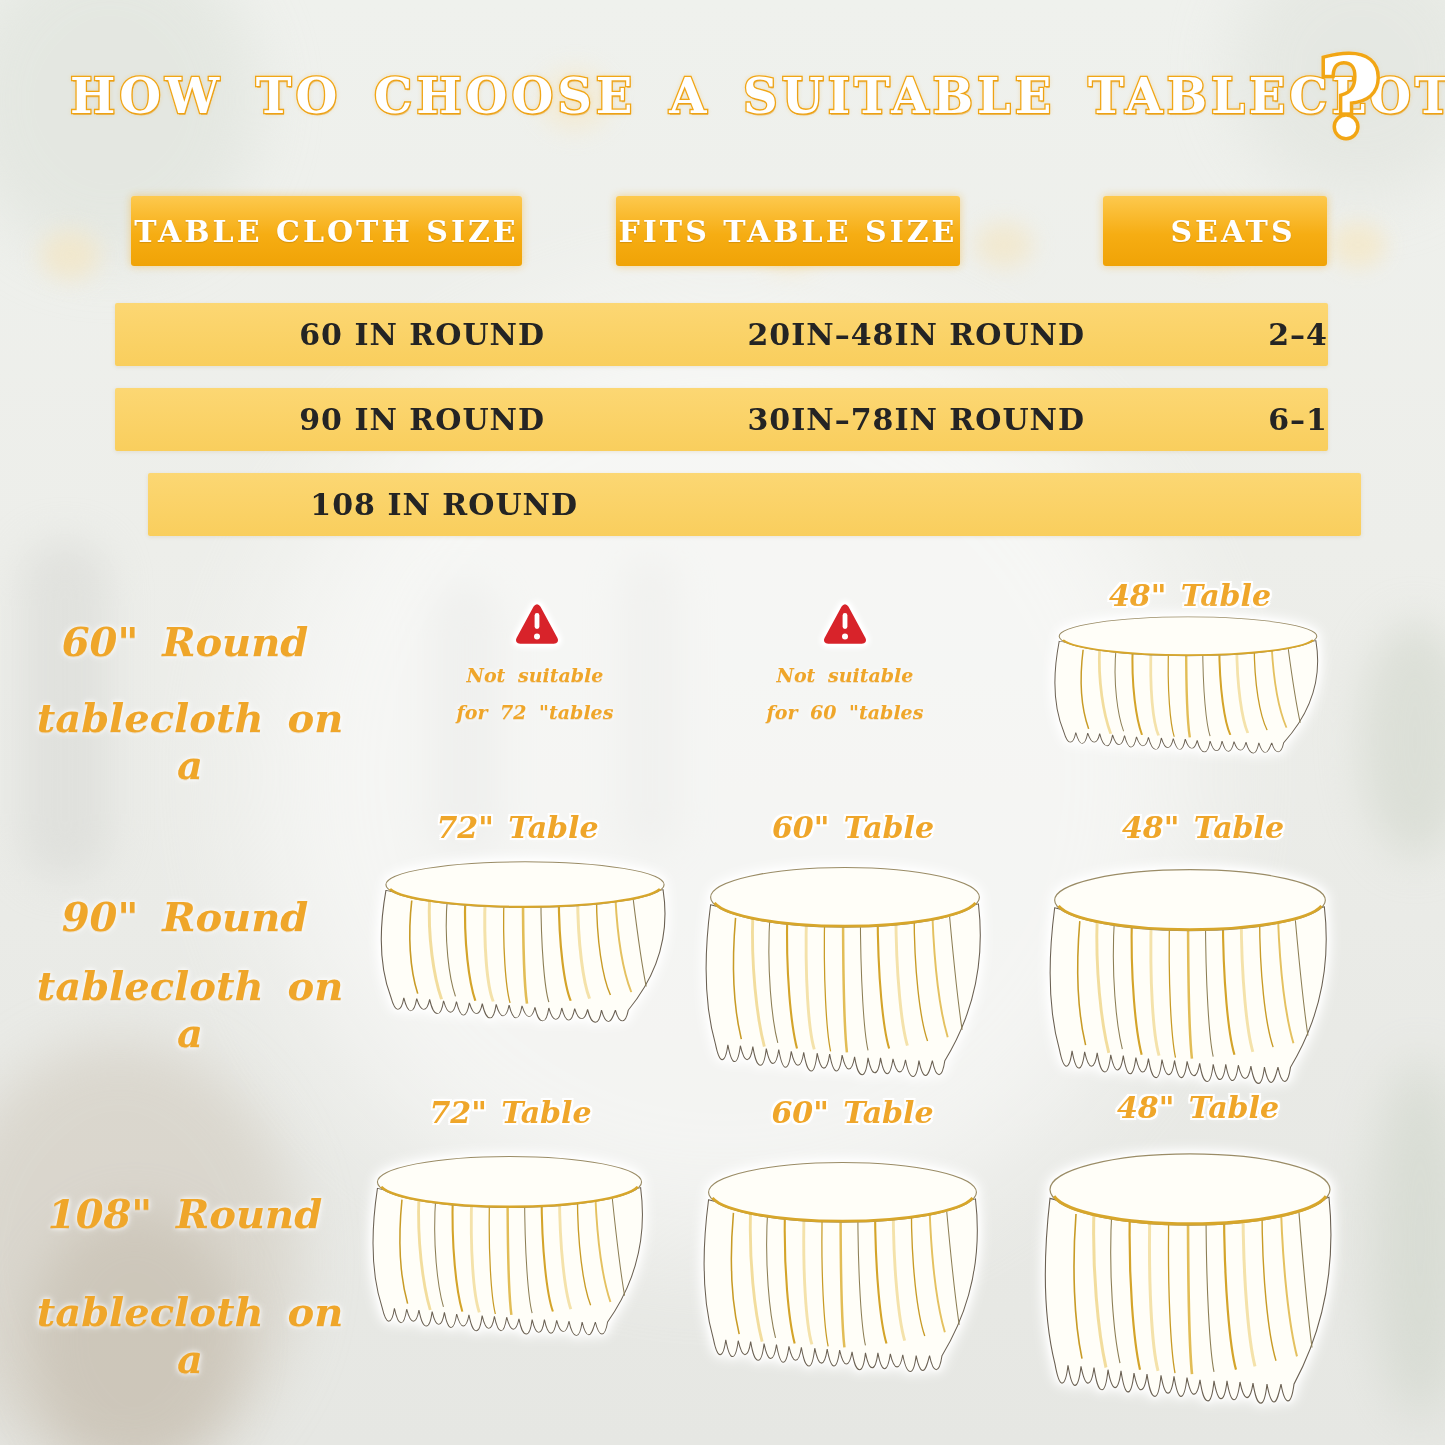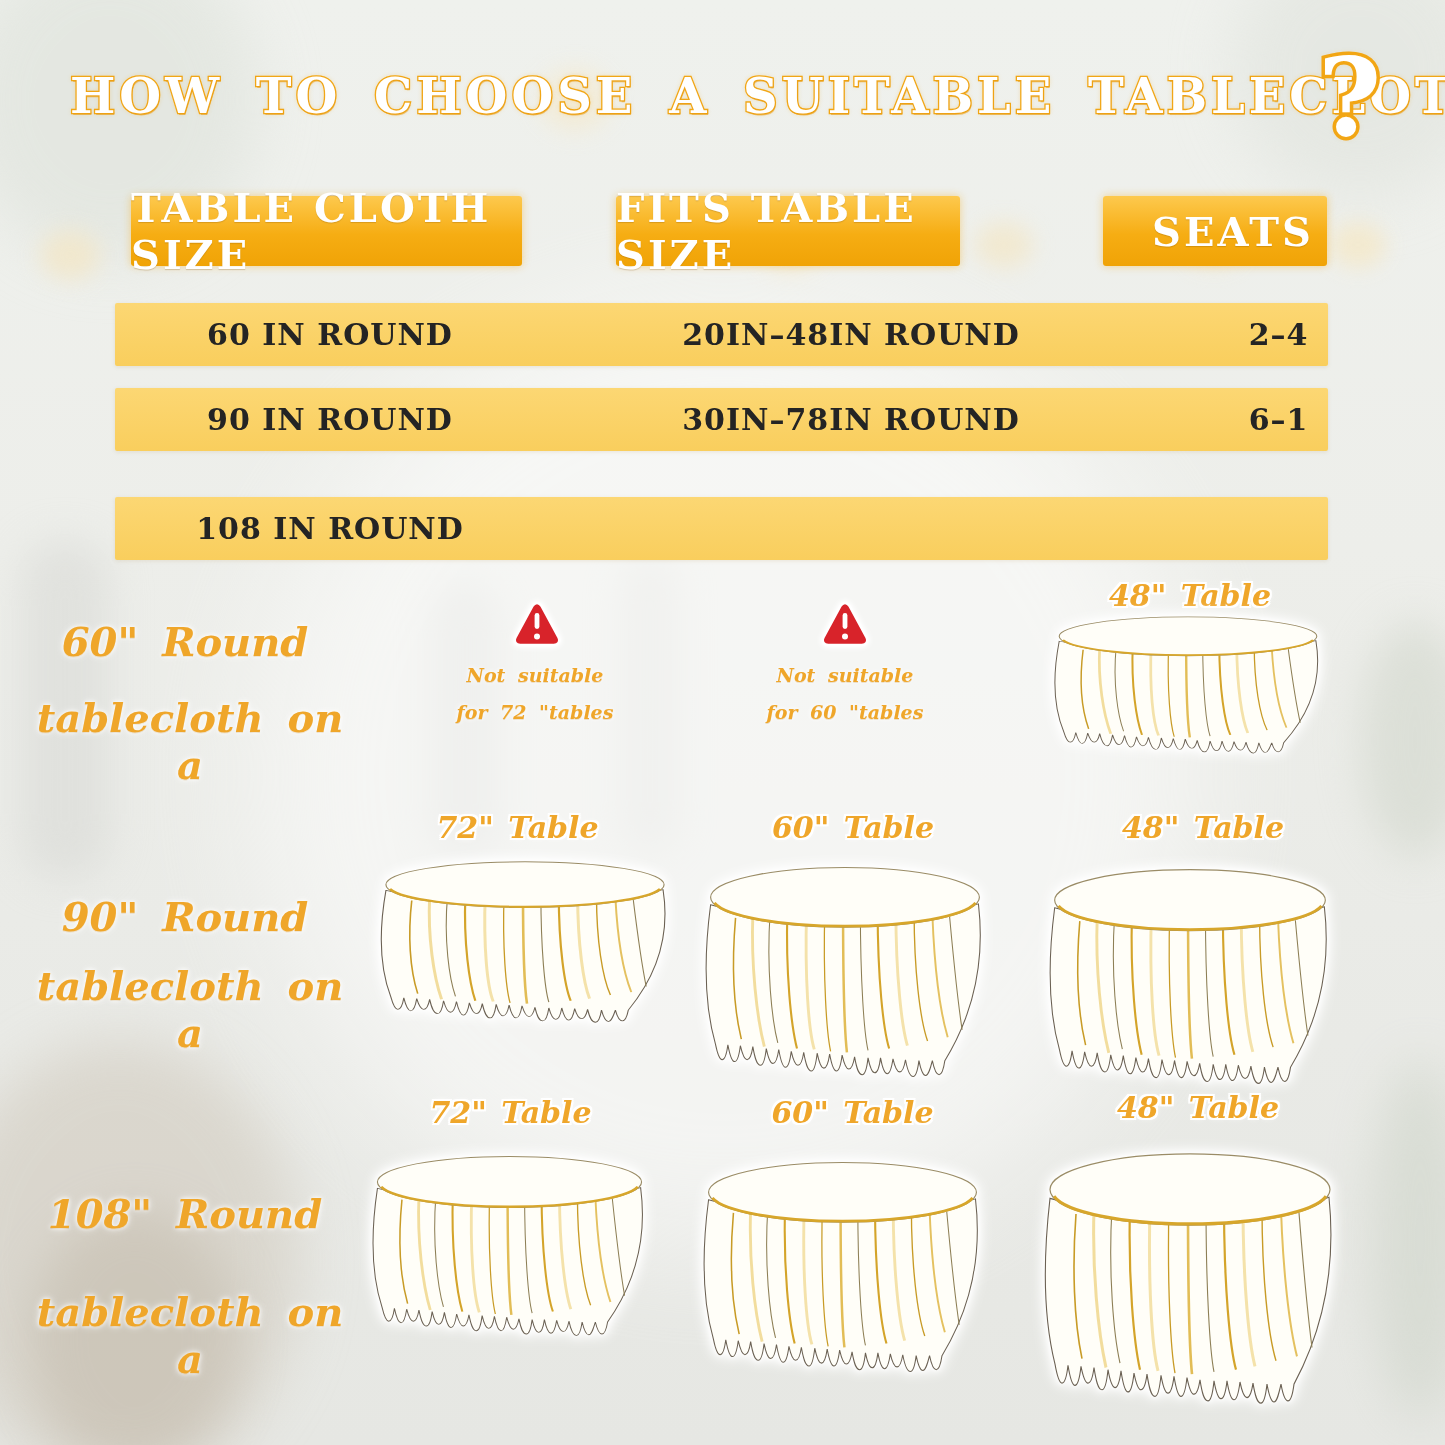--- a/index.html
+++ b/index.html
@@ -19,30 +19,30 @@
   .qmark{
     position:absolute;left:1318px;top:34px;font-size:108px;font-weight:bold;
     color:#fff;-webkit-text-stroke:7px #f2a512;paint-order:stroke fill;
     text-shadow:0 0 6px rgba(246,176,40,.5);
   }
   
   .hdr{
     position:absolute;top:196px;height:70px;display:flex;align-items:center;justify-content:center;
     background:linear-gradient(180deg,#fdc94e 0%,#f6ad13 55%,#f0a306 100%);
     border-radius:3px;box-shadow:0 0 8px rgba(243,170,25,.45);
-    color:#fff;font-weight:bold;font-size:40px;letter-spacing:3px;
+    color:#fff;font-weight:bold;font-size:30px;letter-spacing:3px;
     text-shadow:0 1px 1px rgba(120,70,0,.25);
   }
   
   .rowbar{
     position:absolute;left:115px;width:1213px;height:63px;border-radius:2px;
     background:linear-gradient(180deg,#fcd773 0%,#f9ce5d 100%);
     box-shadow:0 1px 4px rgba(140,100,20,.12);
-    display:grid;grid-template-columns:430px 540px 243px;align-items:center;text-align:center;
-    font-weight:bold;font-size:30px;color:#242424;letter-spacing:1px;gap:36px;
+    display:grid;grid-template-columns:430px 540px 243px;align-items:center;text-align:right;
+    font-weight:bold;font-size:30px;color:#242424;letter-spacing:1px;
   }
   
   .script{
     position:absolute;text-align:center;font-style:italic;font-weight:bold;color:#efa62a;
     text-shadow:0 0 4px rgba(255,255,255,.95),0 0 9px rgba(255,255,255,.8),0 1px 0 rgba(185,120,15,.3);
   }
   .big{font-size:40px;word-spacing:10px;}
   .mid{font-size:30px;word-spacing:4px;
     text-shadow:-2px 0 0 #fff,2px 0 0 #fff,0 -2px 0 #fff,0 2px 0 #fff,-2px -2px 0 #fff,2px 2px 0 #fff,2px -2px 0 #fff,-2px 2px 0 #fff,0 0 7px #fff;}
   .warnTxt{font-size:19px;word-spacing:6px;}
@@ -132,21 +132,21 @@
     <div class="rowbar" style="top:303px;">
       <div>60 IN ROUND</div>
       <div>20IN–48IN ROUND</div>
       <div>2–4</div>
     </div>
     <div class="rowbar" style="top:388px;">
       <div>90 IN ROUND</div>
       <div>30IN–78IN ROUND</div>
       <div>6–1</div>
     </div>
-    <div class="rowbar" style="top:497px;">
+    <div class="rowbar" style="top:473px;margin-left:33px;">
       <div>108 IN ROUND</div>
     </div>
   </div>
 
   <div>
     <div class="script big" style="left:30px;top:618px;width:310px;">60" Round</div>
     <div class="script big" style="left:20px;top:694px;width:340px;">tablecloth on a</div>
 
     <svg class="warnIcon" style="left:512px;top:600px;" width="50" height="48" viewBox="0 0 50 48">
         <use href="#warnArt"></use>

